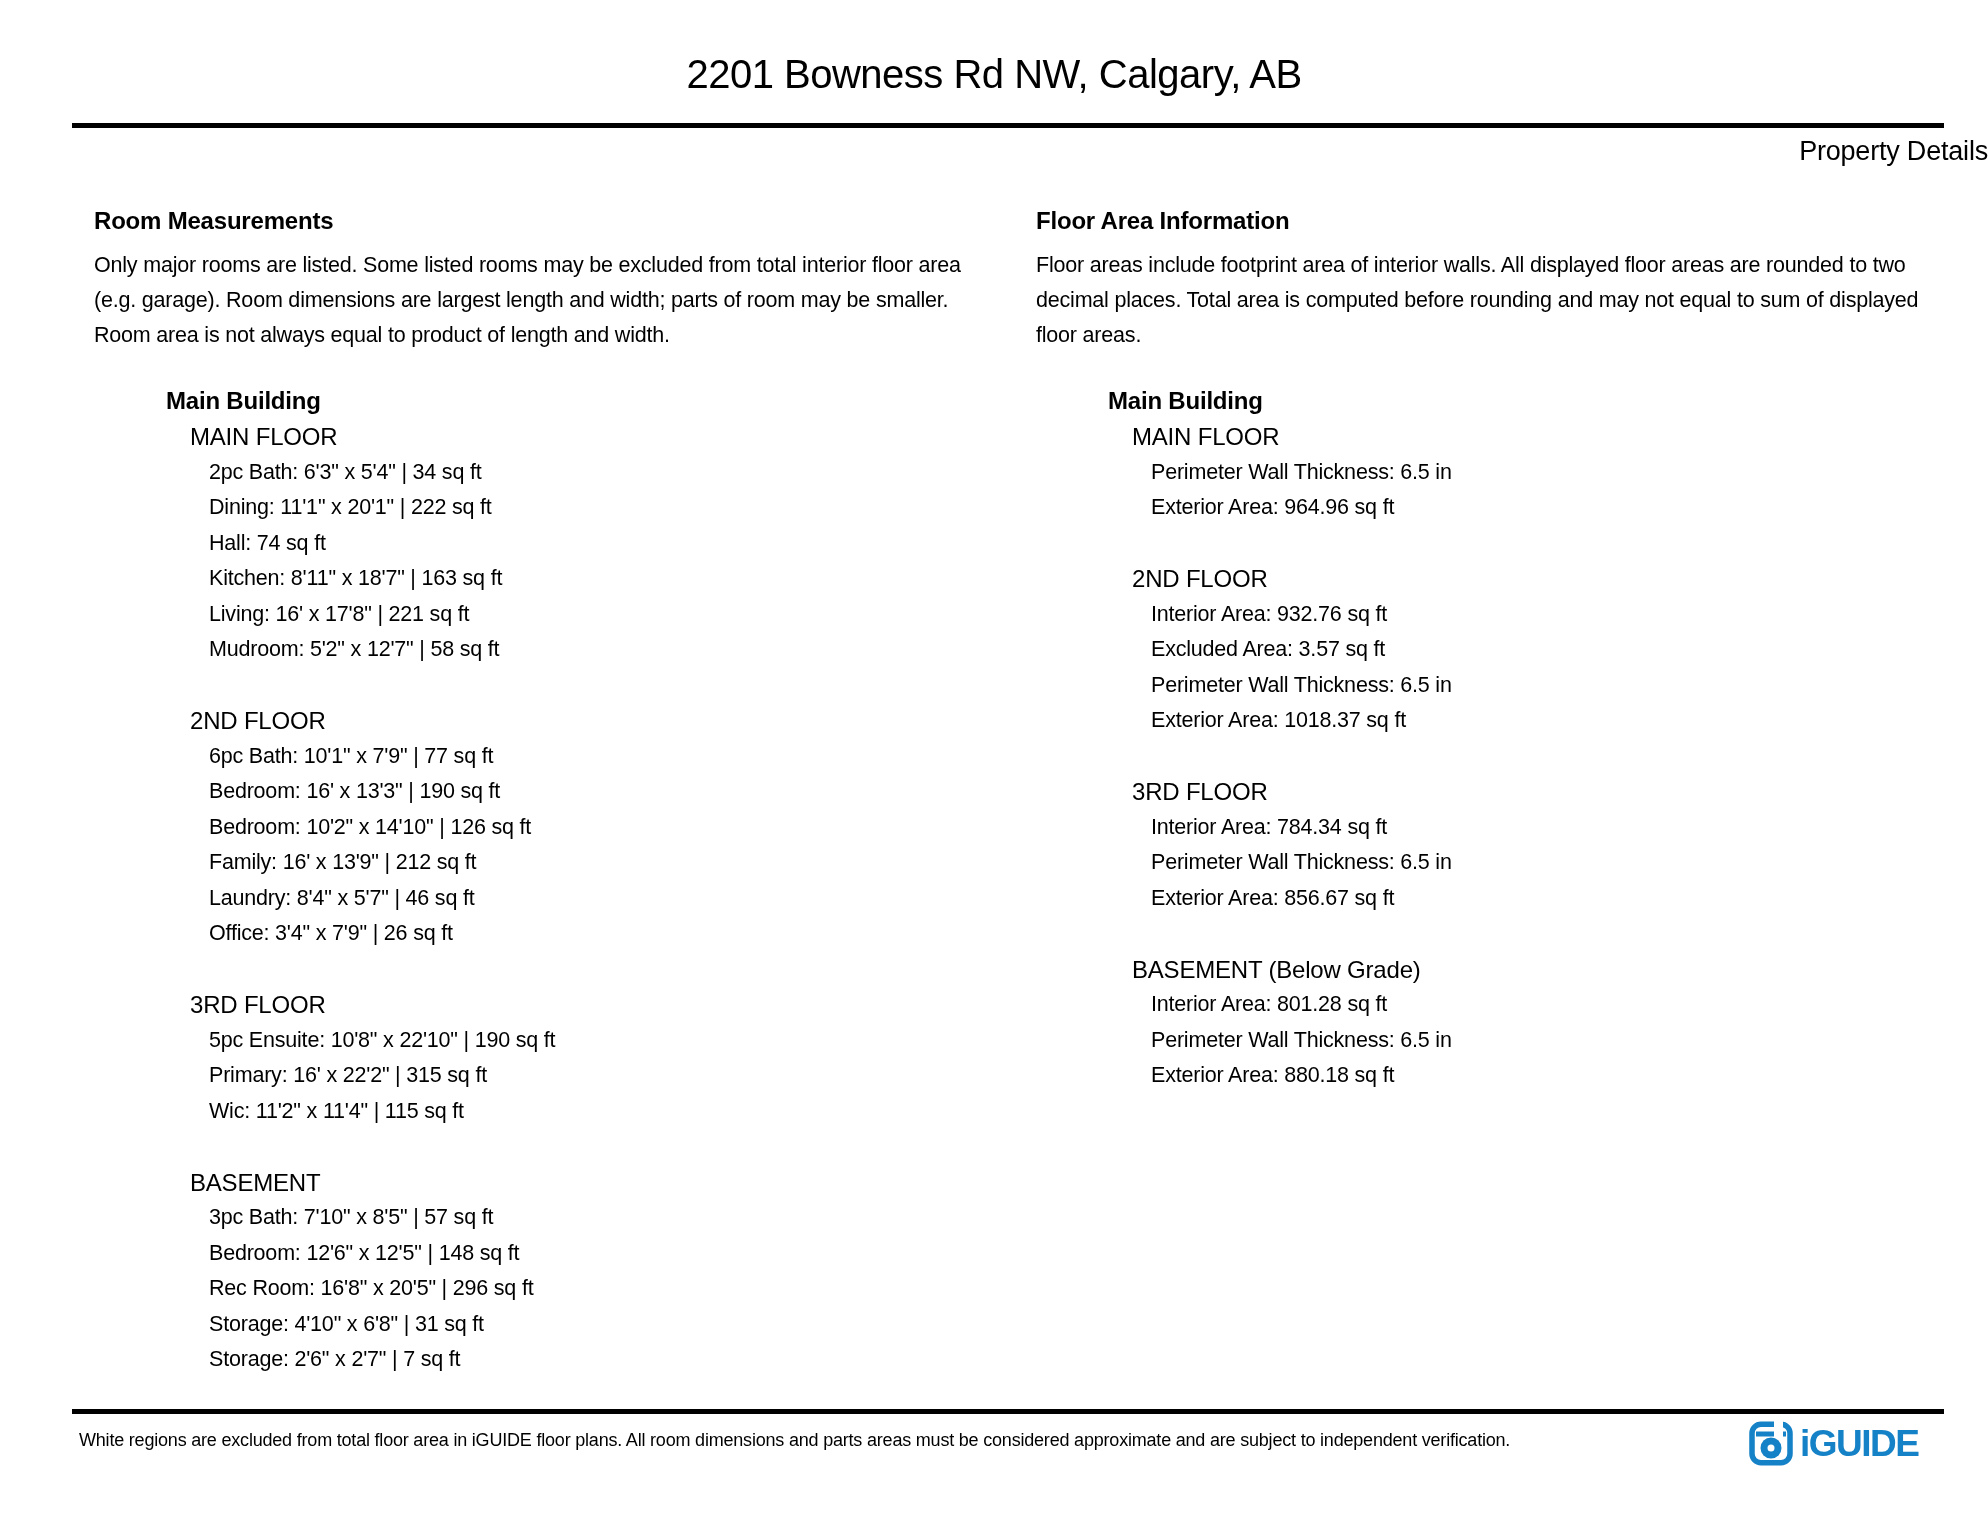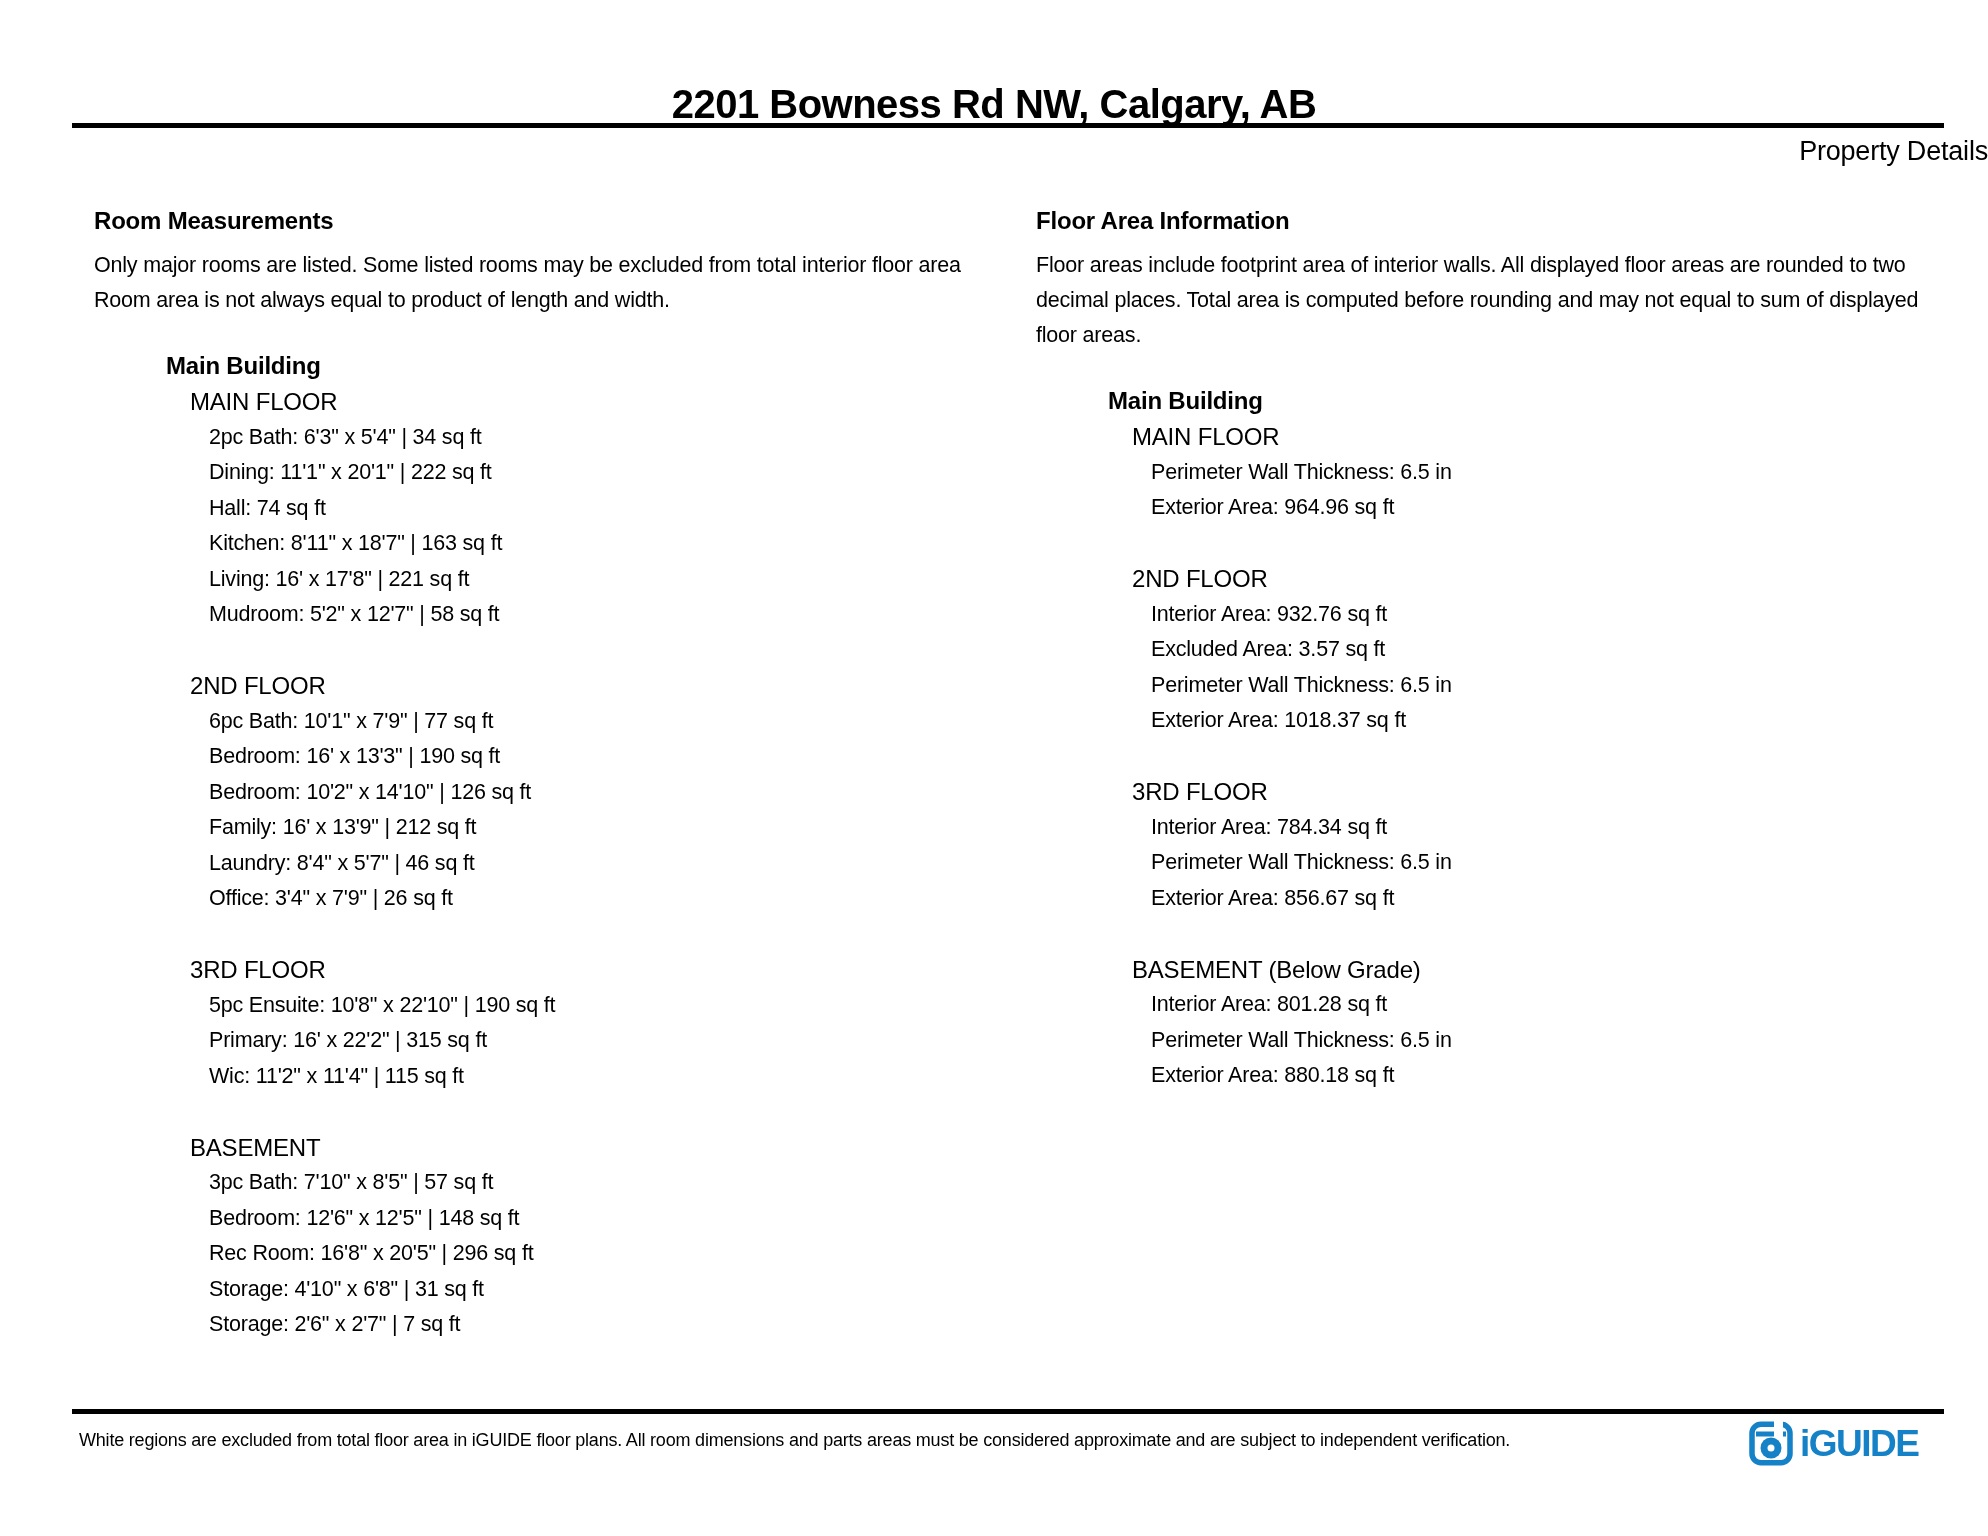--- a/index.html
+++ b/index.html
@@ -11,26 +11,26 @@
     position: relative;
     width: 1988px;
     height: 1536px;
     overflow: hidden;
     font-family: "Liberation Sans", "DejaVu Sans", sans-serif;
     color: #000;
     letter-spacing: -0.2px;
   }
   .page-title {
     position: absolute;
-    top: 82px;
+    top: 52px;
     left: 0;
     width: 100%;
     text-align: center;
     font-size: 40px;
-    font-weight: bold;
+    font-weight: normal;
     letter-spacing: -0.5px;
   }
   .rule {
     position: absolute;
     left: 72px;
     width: 1872px;
     height: 5px;
     background: #000;
   }
   .rule-top { top: 123px; }
@@ -111,20 +111,21 @@
 
 <div class="page-title">2201 Bowness Rd NW, Calgary, AB</div>
 <div class="rule rule-top"></div>
 <div class="page-subtitle">Property Details</div>
 
 <section class="col col-left">
   <h2 class="section-heading">Room Measurements</h2>
   <div class="para">
 
   <div class="para-line">Only major rooms are listed. Some listed rooms may be excluded from total interior floor area</div>
+      <div class="para-line">(e.g. garage). Room dimensions are largest length and width; parts of room may be smaller.</div>
       <div class="para-line">Room area is not always equal to product of length and width.</div>
     </div>
   <div class="building">
     <div class="building-name">Main Building</div>
     <div>
 
     <div class="floor-block">
           <div class="floor-name">MAIN FLOOR</div>
           <div>
 

